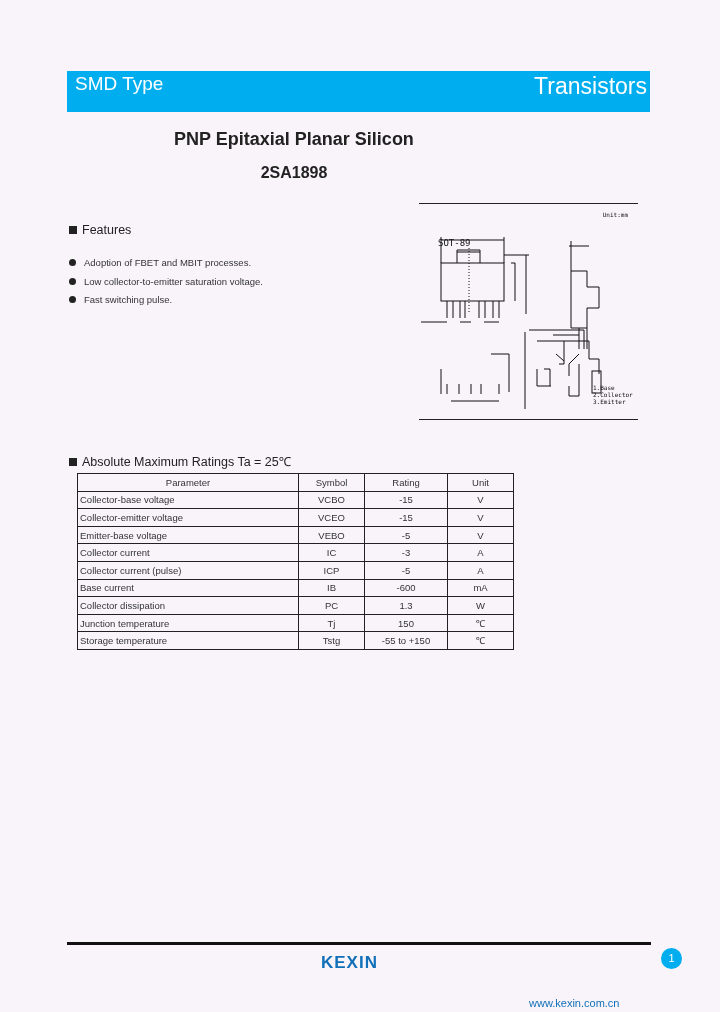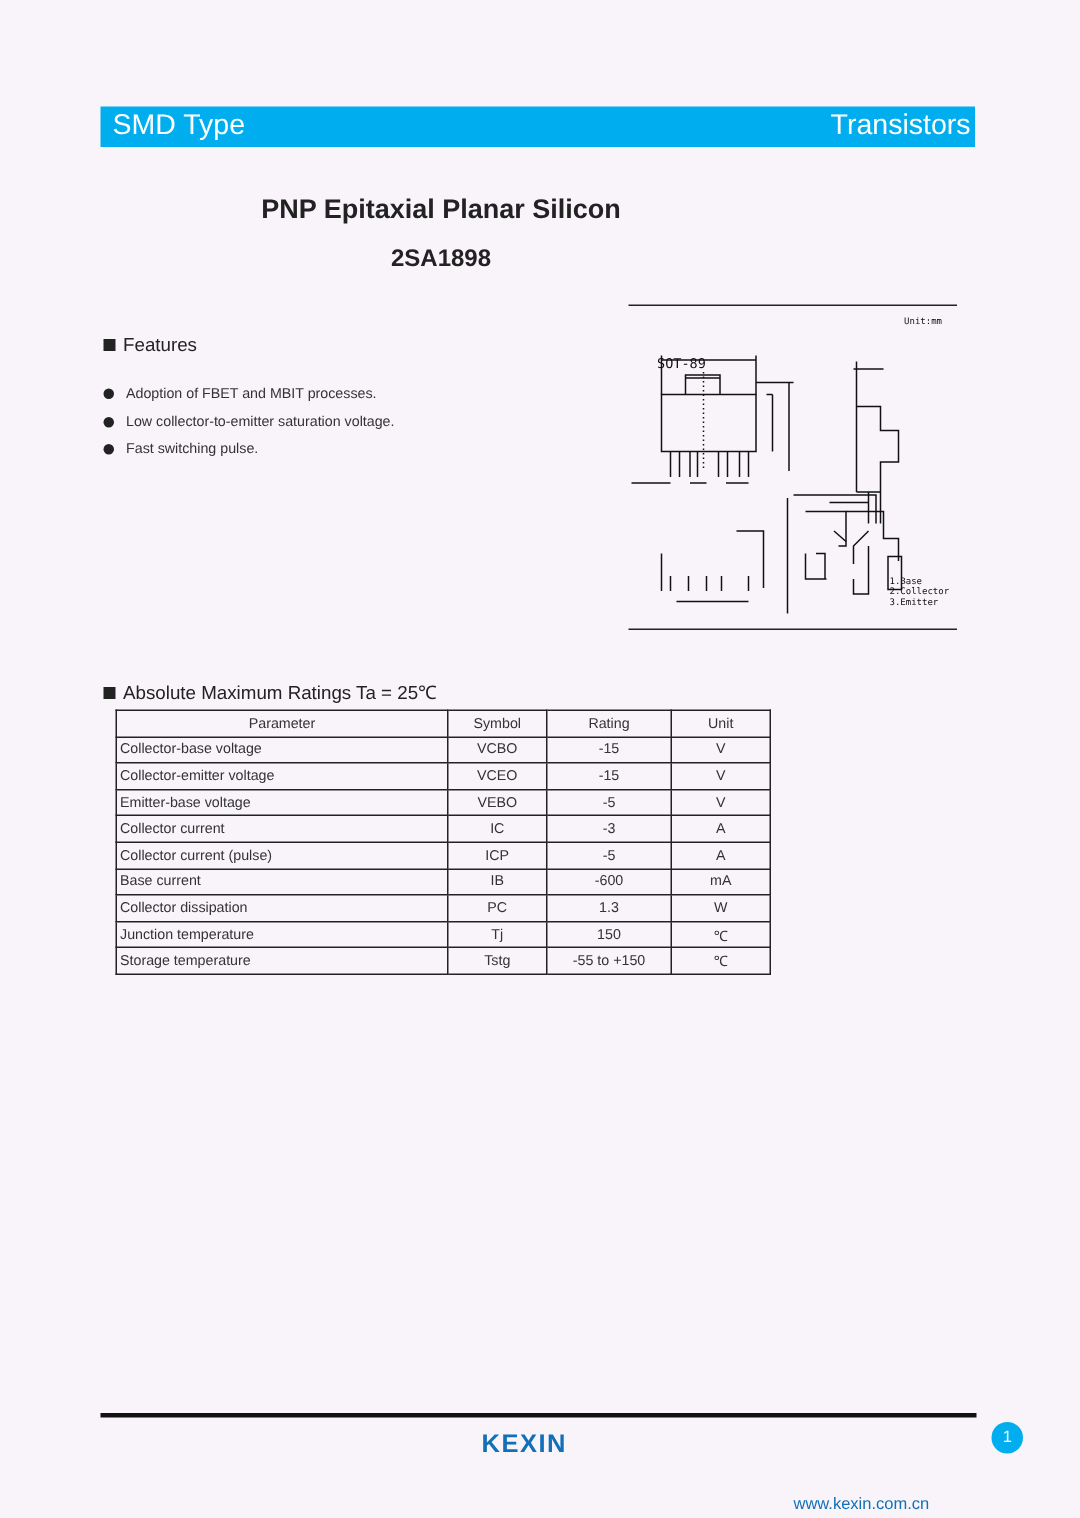--- a/index.html
+++ b/index.html
@@ -3,25 +3,25 @@
 <meta charset="utf-8">
 <style>
   html, body { margin: 0; padding: 0; }
   body {
     width: 720px; height: 1012px; position: relative; overflow: hidden;
     background: #f8f4fa;
     font-family: "Liberation Sans", sans-serif;
     color: #111;
   }
   .header-bar {
-    position: absolute; left: 67px; top: 71px; width: 583px; height: 27px;
+    position: absolute; left: 67px; top: 71px; width: 583px; height: 41px;
     background: #00aeef; color: #fff;
   }
   .header-bar .left { position: absolute; left: 8px; top: 2px; font-size: 19px; }
-  .header-bar .right { position: absolute; right: 3px; top: 2px; font-size: 19px; }
+  .header-bar .right { position: absolute; right: 3px; top: 2px; font-size: 23px; }
   .title {
     position: absolute; left: 0; width: 588px; text-align: center;
     font-weight: bold; color: #222;
   }
   .title.t1 { top: 129px; font-size: 18px; }
   .title.t2 { top: 164px; font-size: 16px; }
 
   .section-head {
     position: absolute; font-size: 12.5px; color: #222;
   }

